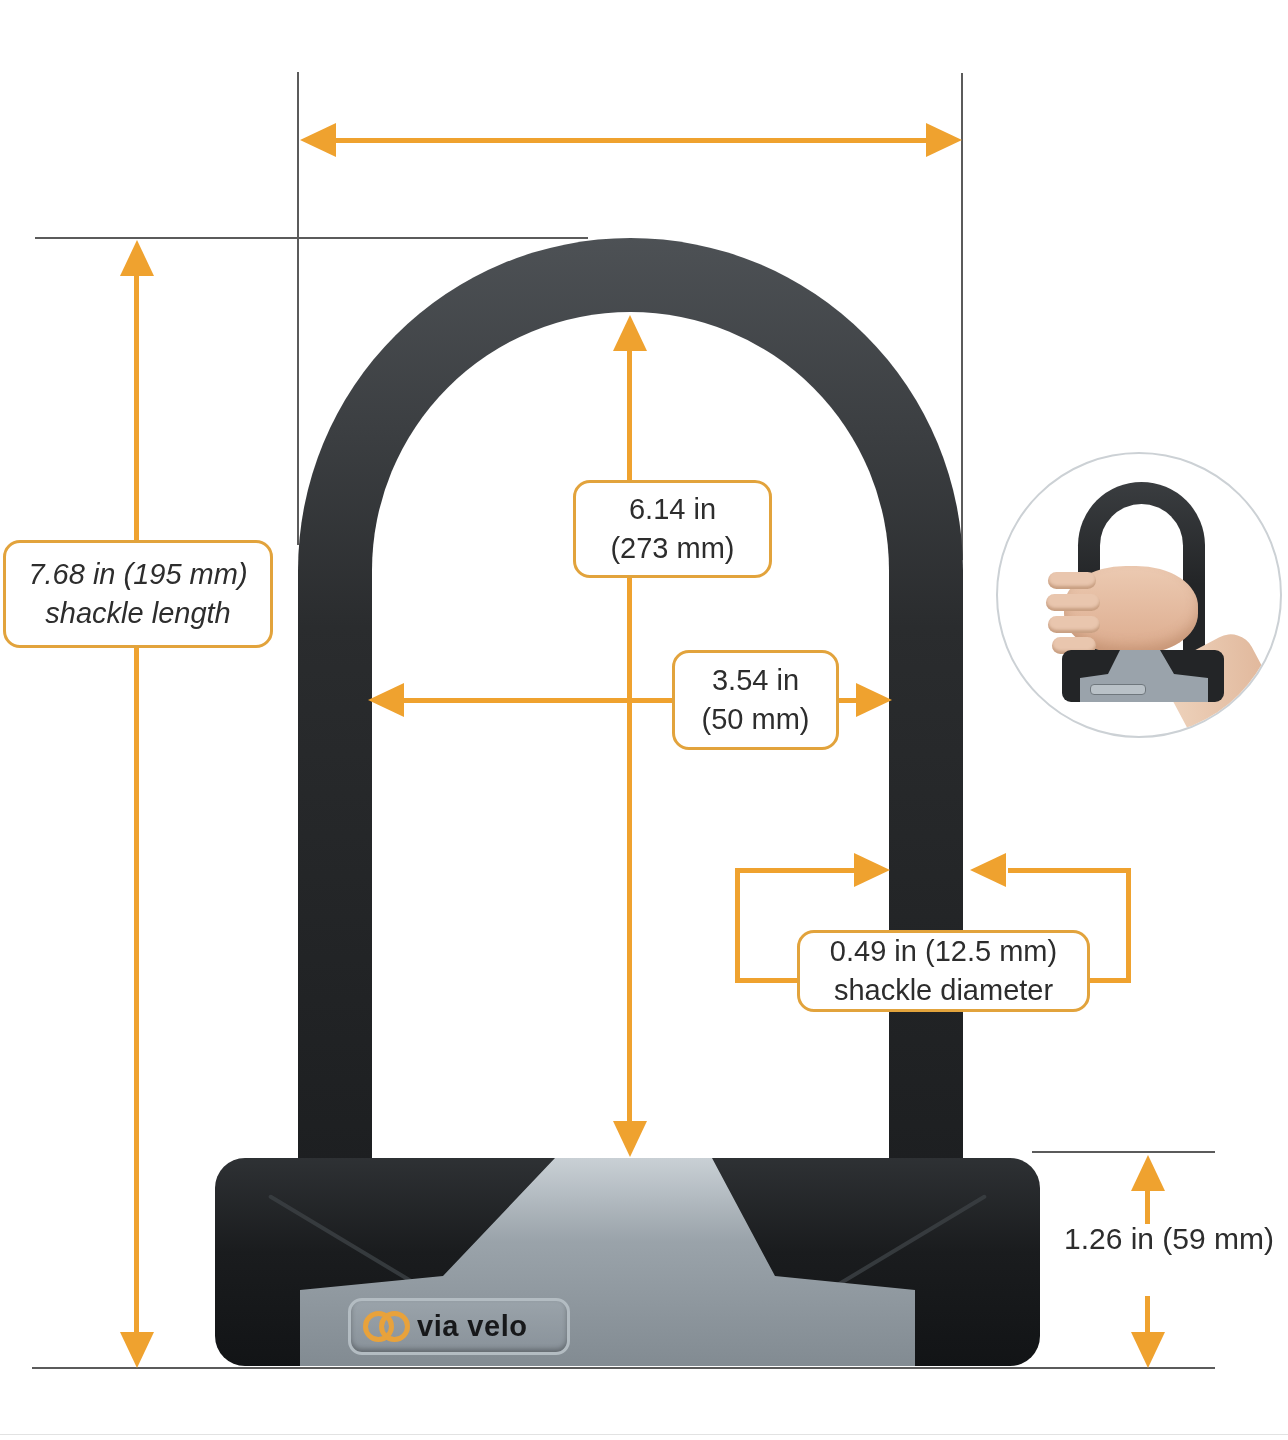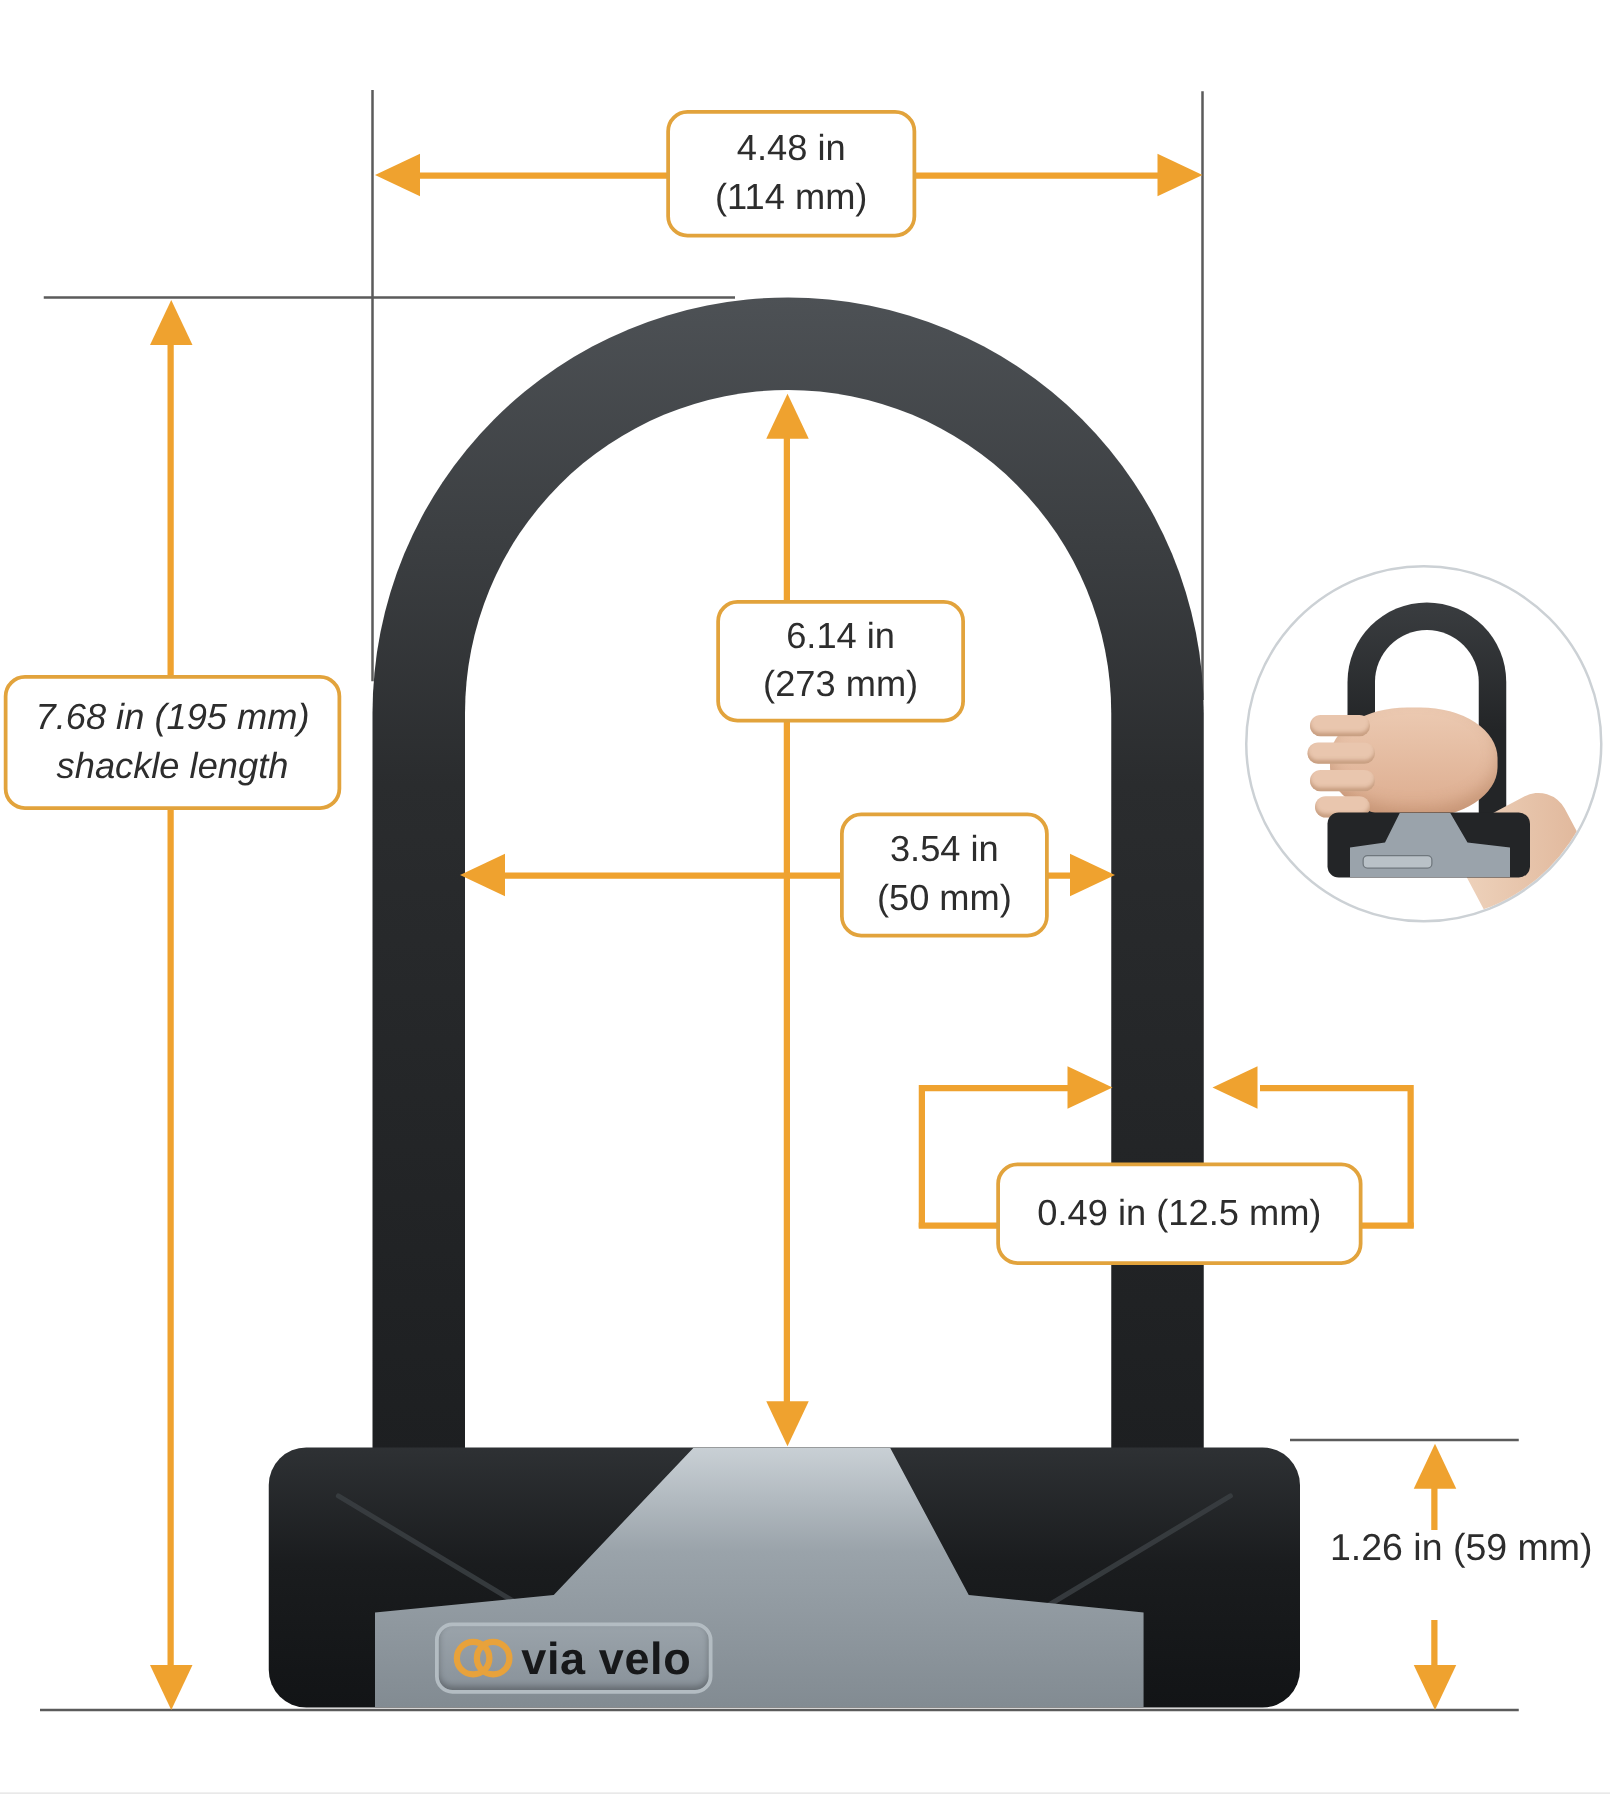--- a/index.html
+++ b/index.html
@@ -40,21 +40,21 @@
     background:linear-gradient(180deg,#c9d0d5 0%,#9aa3aa 40%,#828b92 100%);
     clip-path:polygon(340px 0,497px 0,560px 118px,700px 132px,700px 208px,85px 208px,85px 132px,228px 118px);}
   .facet{position:absolute;height:4px;background:#3b3f43;border-radius:2px;opacity:.85;}
   .logoplate{position:absolute;left:133px;top:140px;width:222px;height:57px;border-radius:14px;
     border:3px solid #b3bcc2;box-sizing:border-box;display:flex;align-items:center;gap:7px;
     padding-left:12px;background:linear-gradient(180deg,#9aa3aa,#89929a);
     box-shadow:inset 0 -3px 5px rgba(0,0,0,.28);}
   .rings{display:flex;align-items:center;}
   .ring{width:21px;height:21px;border:5px solid #E8A23B;border-radius:50%;box-sizing:content-box;}
   .ring2{margin-left:-15px;}
-  .logotext{font-size:36px;font-weight:bold;color:#17181a;letter-spacing:.5px;}
+  .logotext{font-size:29px;font-weight:bold;color:#17181a;letter-spacing:.5px;}
   
   .inset{position:absolute;left:996px;top:452px;width:282px;height:282px;border-radius:50%;
     border:2px solid #ccd1d5;background:#fff;overflow:hidden;}
   .miniOuterU{position:absolute;left:80px;top:28px;width:127px;height:170px;
     border-radius:64px 64px 0 0;background:linear-gradient(180deg,#3a3d40,#232527 60%);}
   .miniInnerCut{position:absolute;left:102px;top:50px;width:83px;height:148px;
     border-radius:42px 42px 0 0;background:#fff;}
   .wrist{position:absolute;left:186px;top:186px;width:95px;height:140px;border-radius:24px;
     background:linear-gradient(115deg,#efd5bf,#dcae90);transform:rotate(-28deg);}
   .palm{position:absolute;left:66px;top:112px;width:134px;height:88px;border-radius:46%;
@@ -106,24 +106,20 @@
     <div class="finger" style="left:54px;top:183px;width:44px;"></div>
     <div class="minibody">
       <div class="minigray"></div>
       <div class="minislot"></div>
     </div>
   </div>
 
   <div class="oline" style="left:310px;top:138px;width:642px;height:5px;"></div>
   <div class="ah left" style="left:300px;top:123px;"></div>
   <div class="ah right" style="left:926px;top:123px;"></div>
-  <div class="dimbox" style="left:533px;top:88px;width:200px;height:102px;">
-    <div>4.48 in</div>
-    <div>(114 mm)</div>
-  </div>
 
   <div class="oline" style="left:134px;top:250px;width:5px;height:1110px;"></div>
   <div class="ah up" style="left:120px;top:240px;"></div>
   <div class="ah down" style="left:120px;top:1332px;"></div>
   <div class="dimbox" style="left:3px;top:540px;width:270px;height:108px;font-style:italic;">
     <div>7.68 in (195 mm)</div>
     <div>shackle length</div>
   </div>
 
   <div class="oline" style="left:627px;top:325px;width:5px;height:822px;"></div>
@@ -145,20 +141,21 @@
   <div class="oline" style="left:737px;top:868px;width:120px;height:5px;"></div>
   <div class="ah right" style="left:854px;top:853px;"></div>
   <div class="oline" style="left:1008px;top:868px;width:120px;height:5px;"></div>
   <div class="ah left" style="left:970px;top:853px;"></div>
   <div class="oline" style="left:735px;top:868px;width:5px;height:114px;"></div>
   <div class="oline" style="left:1126px;top:868px;width:5px;height:114px;"></div>
   <div class="oline" style="left:735px;top:978px;width:65px;height:5px;"></div>
   <div class="oline" style="left:1088px;top:978px;width:43px;height:5px;"></div>
   <div class="dimbox" style="left:797px;top:930px;width:293px;height:82px;">
     <div>0.49 in (12.5 mm)</div>
+    <div>shackle diameter</div>
   </div>
 
   <div class="ah up" style="left:1131px;top:1155px;"></div>
   <div class="oline" style="left:1145px;top:1189px;width:5px;height:35px;"></div>
   <div class="oline" style="left:1145px;top:1296px;width:5px;height:38px;"></div>
   <div class="ah down" style="left:1131px;top:1332px;"></div>
   <div class="dimtext" style="left:1050px;top:1220px;width:238px;">
     <div>1.26 in (59 mm)</div>
   </div>
 

